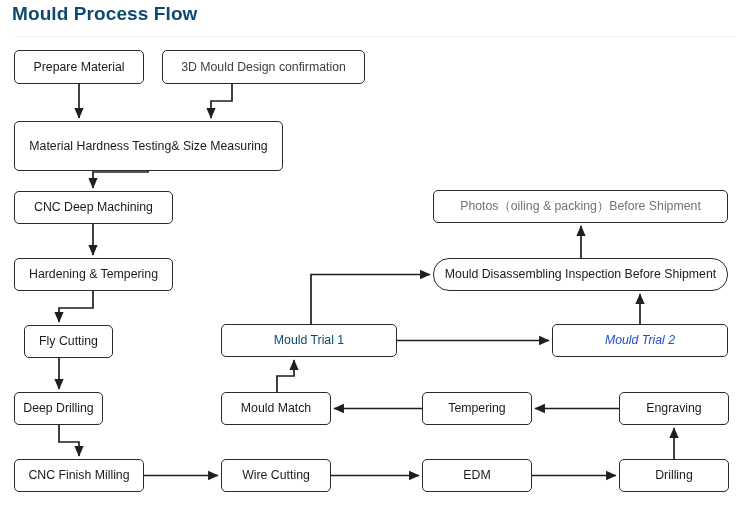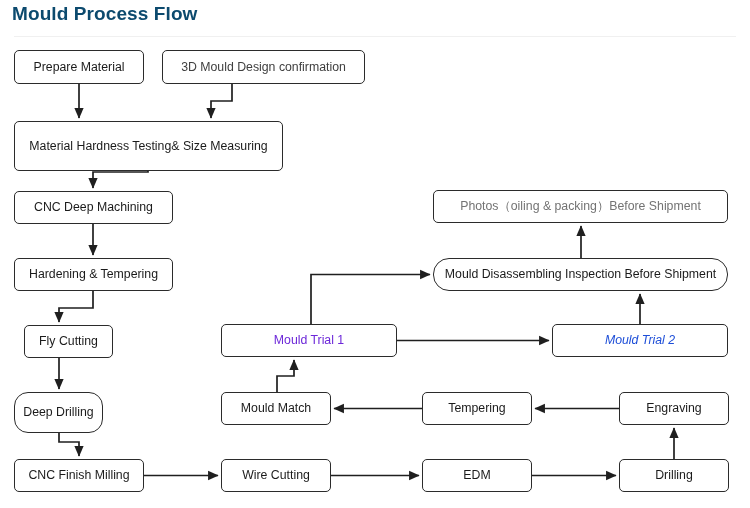--- a/index.html
+++ b/index.html
@@ -114,26 +114,26 @@
       <path d="M 581 258 L 581 226"></path>
     </g>
   </svg>
 
   <div class="node" style="left: 14px; top: 50px; width: 130px; height: 34px; border-color: rgb(43, 43, 43); color: rgb(27, 27, 27);">Prepare Material</div>
   <div class="node" style="left: 162px; top: 50px; width: 203px; height: 34px; border-color: rgb(43, 43, 43); color: #404040;">3D Mould Design confirmation</div>
   <div class="node" style="left: 14px; top: 121px; width: 269px; height: 50px; border-color: rgb(43, 43, 43); color: rgb(27, 27, 27);">Material Hardness Testing&amp; Size Measuring</div>
   <div class="node" style="left: 14px; top: 191px; width: 159px; height: 33px; border-color: rgb(43, 43, 43); color: rgb(27, 27, 27);">CNC Deep Machining</div>
   <div class="node" style="left: 14px; top: 258px; width: 159px; height: 33px; border-color: rgb(43, 43, 43); color: rgb(27, 27, 27);">Hardening &amp; Tempering</div>
   <div class="node" style="left: 14px; top: 325px; width: 89px; height: 33px; border-color: rgb(43, 43, 43); color: rgb(27, 27, 27); margin-left: 10px;">Fly Cutting</div>
-  <div class="node" style="left: 14px; top: 392px; width: 89px; height: 41px; border-color: rgb(43, 43, 43); color: rgb(27, 27, 27); border-radius: 14px;">Deep Drilling</div>
+  <div class="node" style="left: 14px; top: 392px; width: 89px; height: 33px; border-color: rgb(43, 43, 43); color: rgb(27, 27, 27);">Deep Drilling</div>
   <div class="node" style="left: 14px; top: 459px; width: 130px; height: 33px; border-color: rgb(43, 43, 43); color: rgb(27, 27, 27);">CNC Finish Milling</div>
   <div class="node" style="left: 221px; top: 459px; width: 110px; height: 33px; border-color: rgb(43, 43, 43); color: rgb(27, 27, 27);">Wire Cutting</div>
   <div class="node" style="left: 422px; top: 459px; width: 110px; height: 33px; border-color: rgb(43, 43, 43); color: rgb(27, 27, 27);">EDM</div>
   <div class="node" style="left: 619px; top: 459px; width: 110px; height: 33px; border-color: rgb(43, 43, 43); color: rgb(27, 27, 27);">Drilling</div>
   <div class="node" style="left: 619px; top: 392px; width: 110px; height: 33px; border-color: rgb(43, 43, 43); color: rgb(27, 27, 27);">Engraving</div>
   <div class="node" style="left: 422px; top: 392px; width: 110px; height: 33px; border-color: rgb(43, 43, 43); color: rgb(27, 27, 27);">Tempering</div>
   <div class="node" style="left: 221px; top: 392px; width: 110px; height: 33px; border-color: rgb(43, 43, 43); color: rgb(27, 27, 27);">Mould Match</div>
-  <div class="node" style="left: 221px; top: 324px; width: 176px; height: 33px; border-color: rgb(43, 43, 43); color: #6d28d9;">Mould Trial 1</div>
+  <div class="node" style="left: 221px; top: 324px; width: 176px; height: 33px; border-color: rgb(43, 43, 43); color: #0c4a6e;">Mould Trial 1</div>
   <div class="node" style="left: 552px; top: 324px; width: 176px; height: 33px; border-color: rgb(43, 43, 43); color: #1d4ed8; font-style: italic;">Mould Trial 2</div>
   <div class="node" style="left: 433px; top: 258px; width: 295px; height: 33px; border-color: rgb(43, 43, 43); color: rgb(27, 27, 27); border-radius: 16px;">Mould Disassembling Inspection Before Shipment</div>
   <div class="node" style="left: 433px; top: 190px; width: 295px; height: 33px; border-color: rgb(43, 43, 43); color: #737373;">Photos（oiling &amp; packing）Before Shipment</div>
 
 </div>
 
 </body></html>

